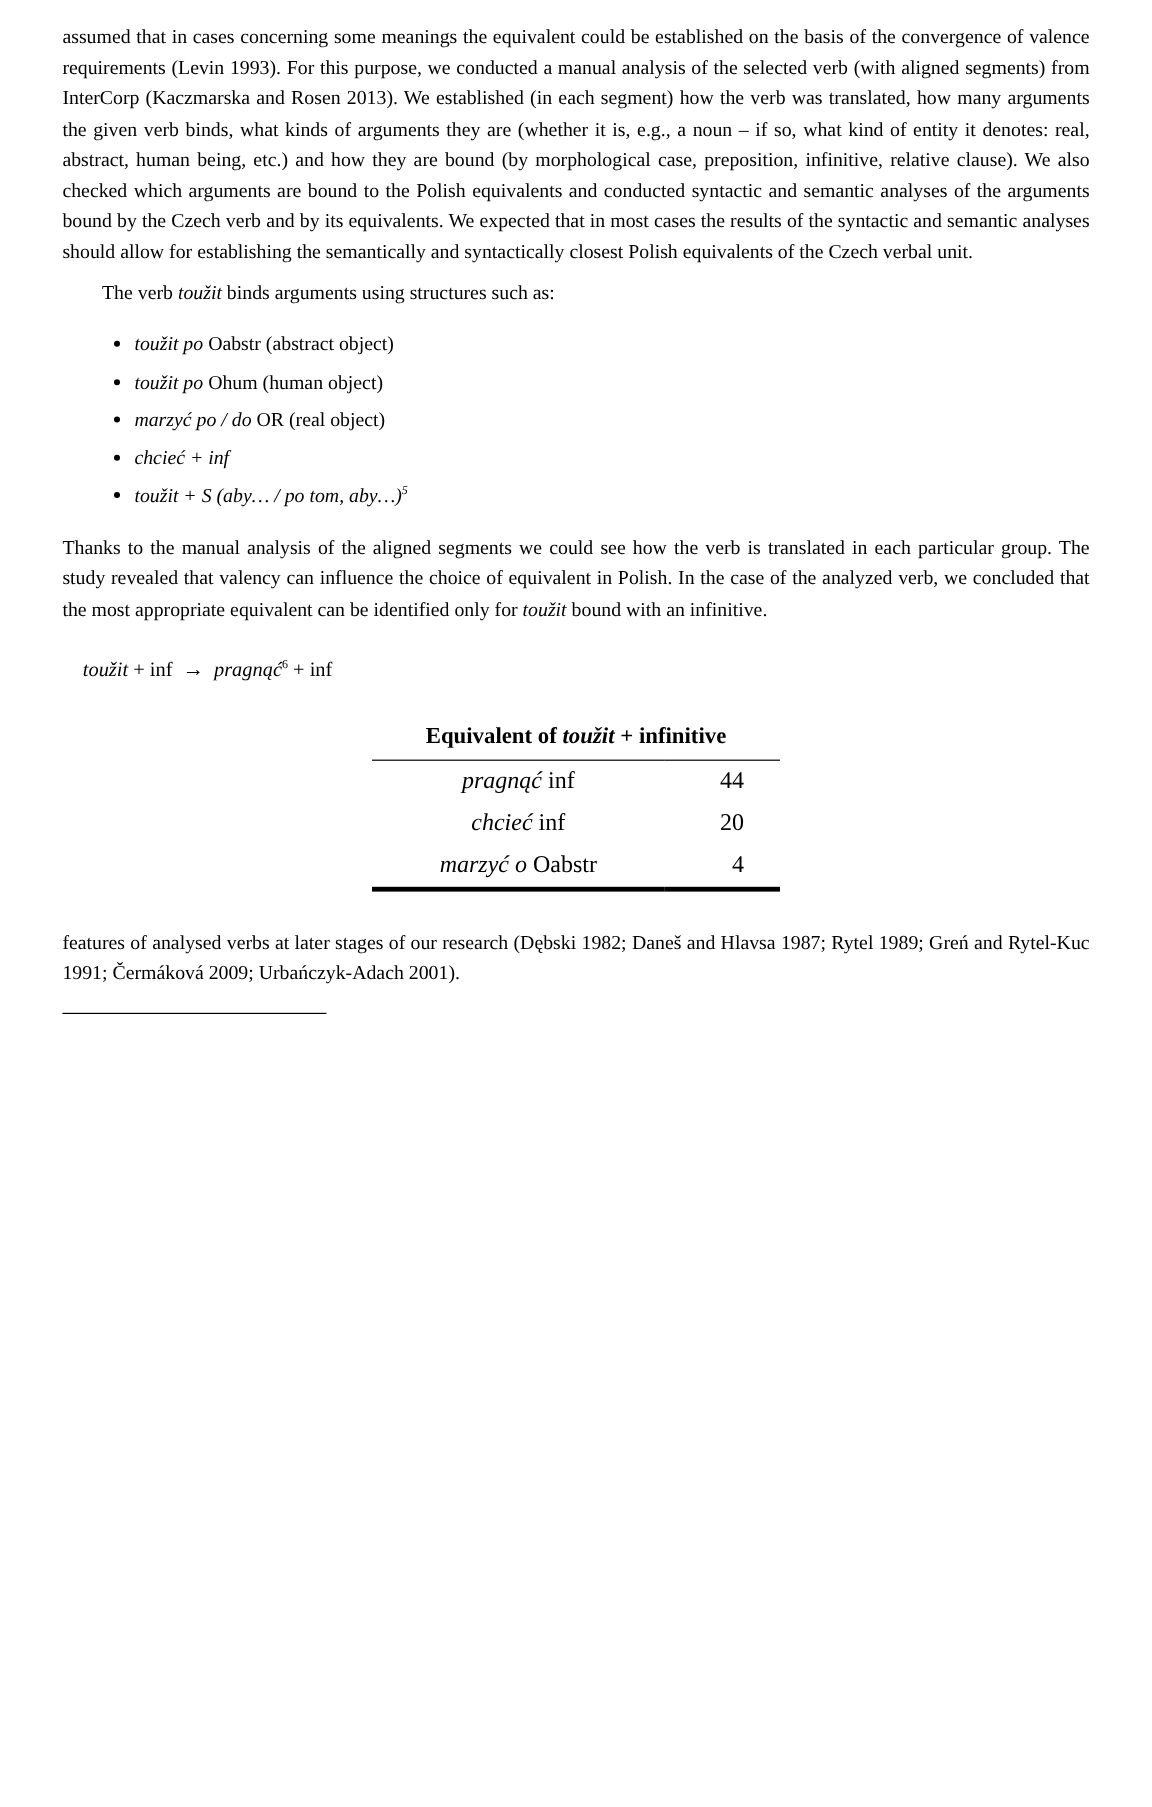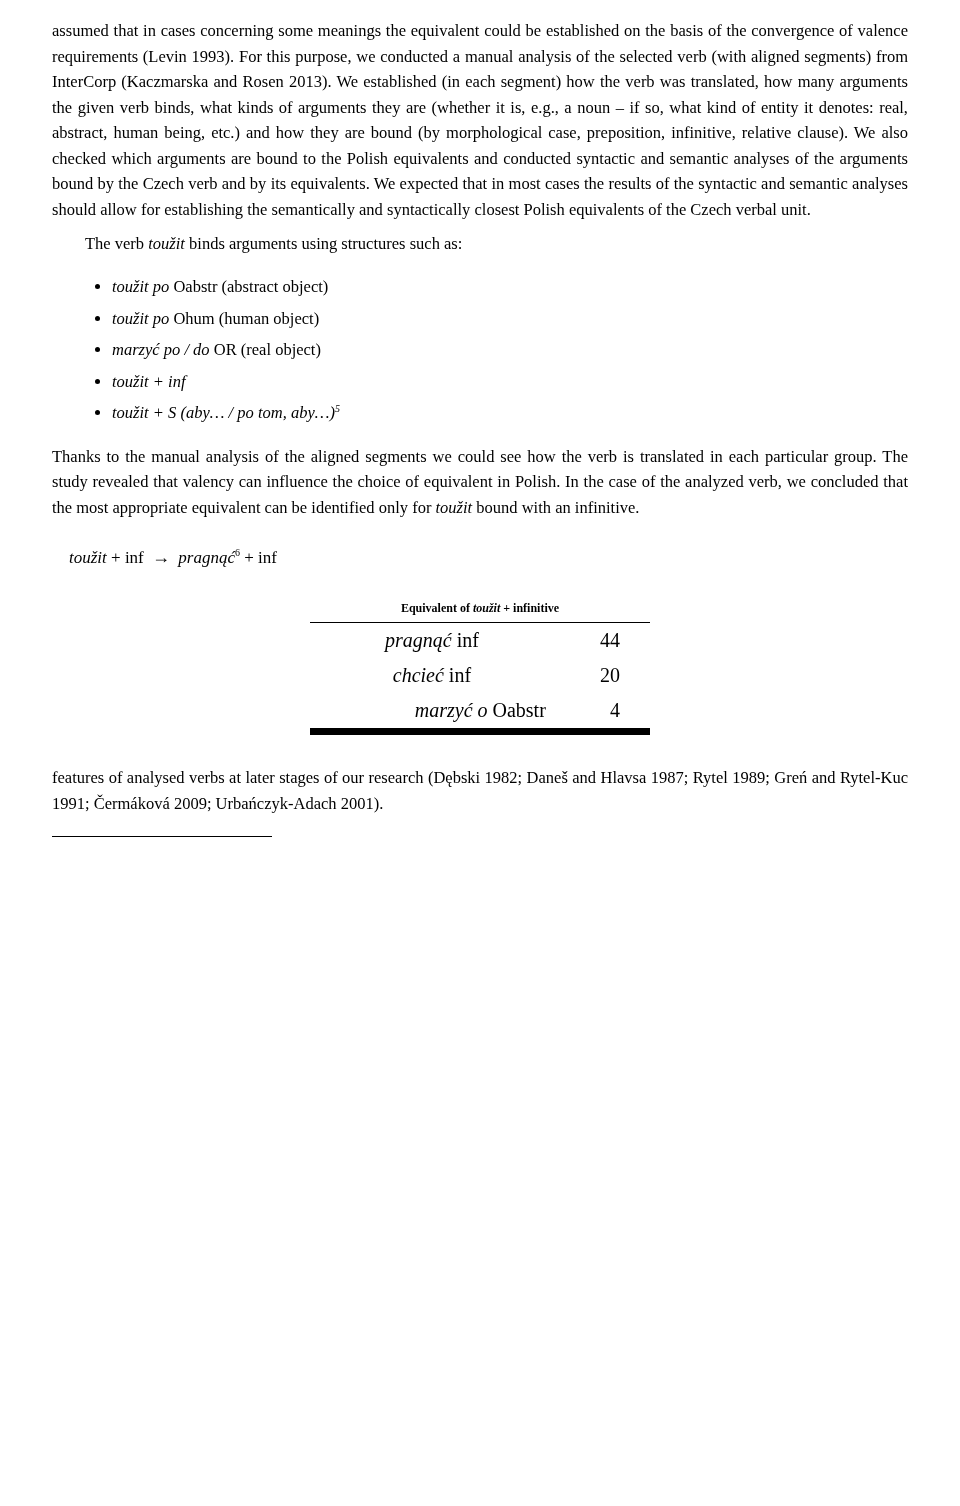--- a/index.html
+++ b/index.html
@@ -36,21 +36,21 @@
       margin: 23px 0 28px 0;
       font-size: 17px;
     }
     .table-section {
       margin: 10px auto 30px auto;
       text-align: center;
       width: 340px;
     }
     .table-section .table-title {
       font-weight: bold;
-      font-size: 12px;
+      font-size: 19px;
       margin-bottom: 4px;
     }
     .table-section .table-title em {
       font-weight: bold;
       font-style: italic;
     }
     .equiv-table {
       width: 100%;
       border-top: 1px solid #000;
       border-collapse: collapse;
@@ -58,22 +58,21 @@
     }
     .equiv-table td {
       padding: 2px 8px;
       font-size: 20px;
     }
     .equiv-table td:last-child {
       text-align: right;
       padding-right: 30px;
     }
     .equiv-table tr.last-row td {
-      border-bottom: 7px solid #000000;
-      text-align: right;
+      border-bottom: 4px solid #000000;
     }
     .equiv-table td em {
       font-style: italic;
     }
     hr.footnote-rule {
       border: none;
       border-top: 1px solid #000;
       margin: 20px 0 12px 0;
       width: 220px;
       margin-left: 0;
@@ -113,21 +112,21 @@
     <li>
       <em>toužit po</em><span class="normal"> Oabstr (abstract object)</span>
     </li>
     <li>
       <em>toužit po</em><span class="normal"> Ohum (human object)</span>
     </li>
     <li>
       <em>marzyć po / do</em><span class="normal"> OR (real object)</span>
     </li>
     <li>
-      <em>toužit + inf</em>
+      <em>chcieć + inf</em>
     </li>
     <li>
       <em>toužit + S (aby… / po tom, aby…)<sup>5</sup></em>
     </li>
   </ul>
 
   <p class="main-text" style="margin-top:8px;">
     Thanks to the manual analysis of the aligned segments we could see how the verb is translated in each particular group. The study revealed that valency can influence the choice of equivalent in Polish. In the case of the analyzed verb, we concluded that the most appropriate equivalent can be identified only for <em>toužit</em> bound with an infinitive.
   </p>
 

